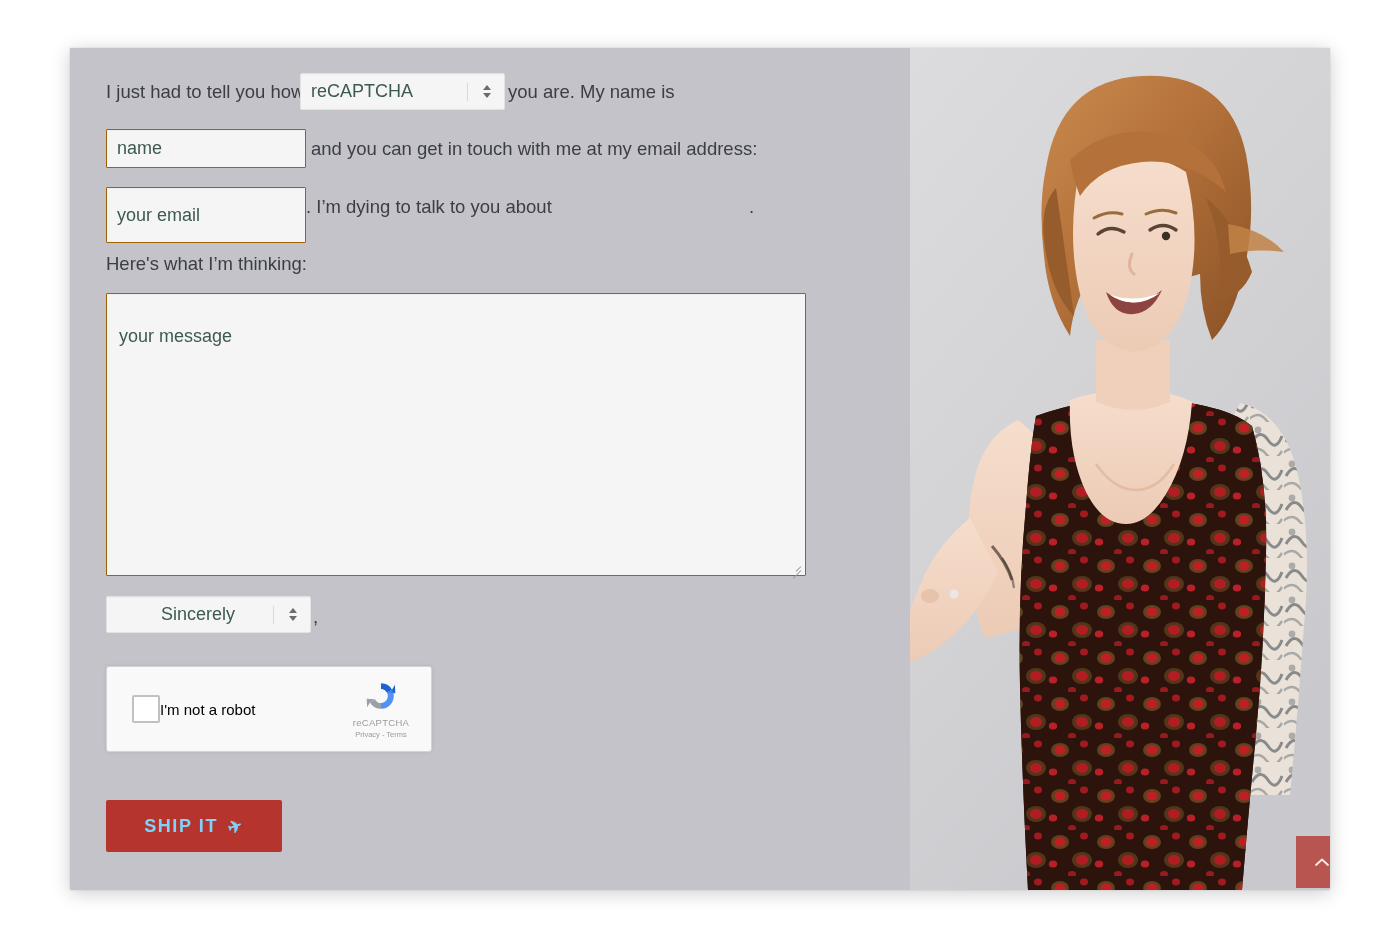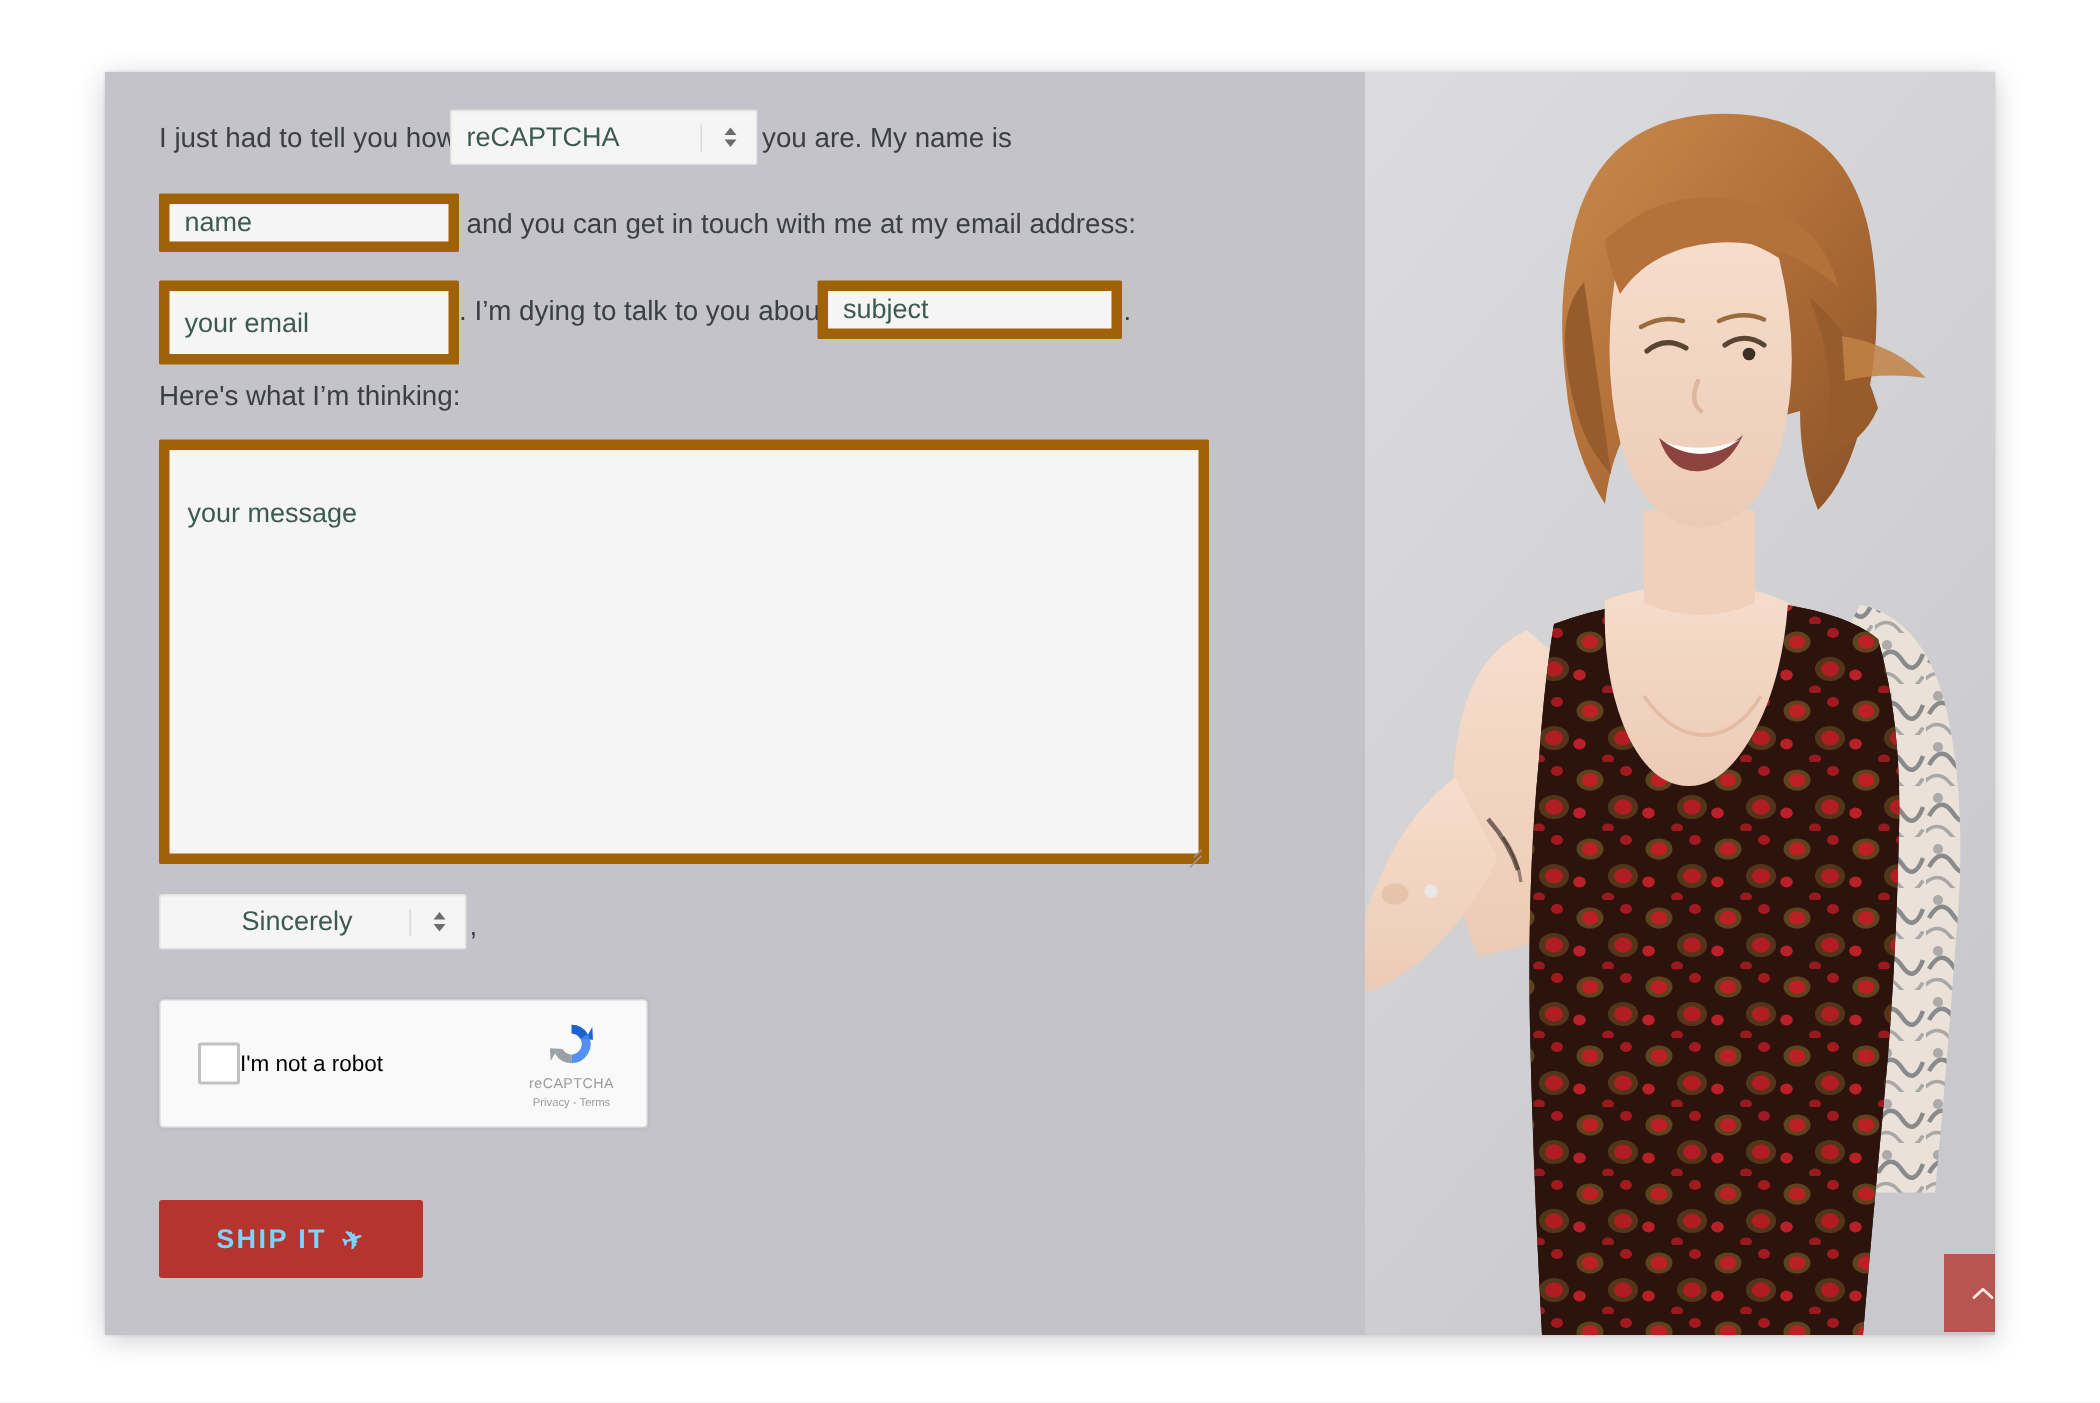--- a/index.html
+++ b/index.html
@@ -71,21 +71,21 @@
   
   .l4-a { left: 36px; top: 207px; }
 
   
   .l5-a { left: 243px; top: 560px; }
 
   
   .txtbox {
     position: absolute;
     background: #f5f5f5;
-    border: 7px solid #a16207;
+    border: 1px solid #a16207;
     border-radius: 1px;
     color: #3d5a52;
     font-family: "Liberation Sans", sans-serif;
     font-size: 18px;
     padding: 0 10px;
     outline: none;
     box-shadow: inset 0 1px 1px rgba(0,0,0,0.03);
   }
   .txtbox::placeholder { color: #3d5a52; opacity: 1; }
 
@@ -344,21 +344,20 @@
         </span>
       </div>
 
       <span class="sentence l1-b">you are. My name is</span>
 
       <input class="txtbox" id="name-field" type="text" placeholder="name" style="">
       <span class="sentence l2-a">and you can get in touch with me at my email address:</span>
 
       <input class="txtbox" id="email-field" type="text" placeholder="your email" style="">
       <span class="sentence l3-a">. I’m dying to talk to you about</span>
-      <input class="txtbox" id="subject-field" type="text" placeholder="subject" style="">
       <span class="sentence l3-b">.</span>
 
       <span class="sentence l4-a">Here's what I’m thinking:</span>
       <textarea class="txtbox" id="message-field" placeholder="your message" style=""></textarea>
       <span class="resize-grip">
         <i></i>
           <i></i>
       </span>
 
       <div class="selectwrap" id="closing-select">

